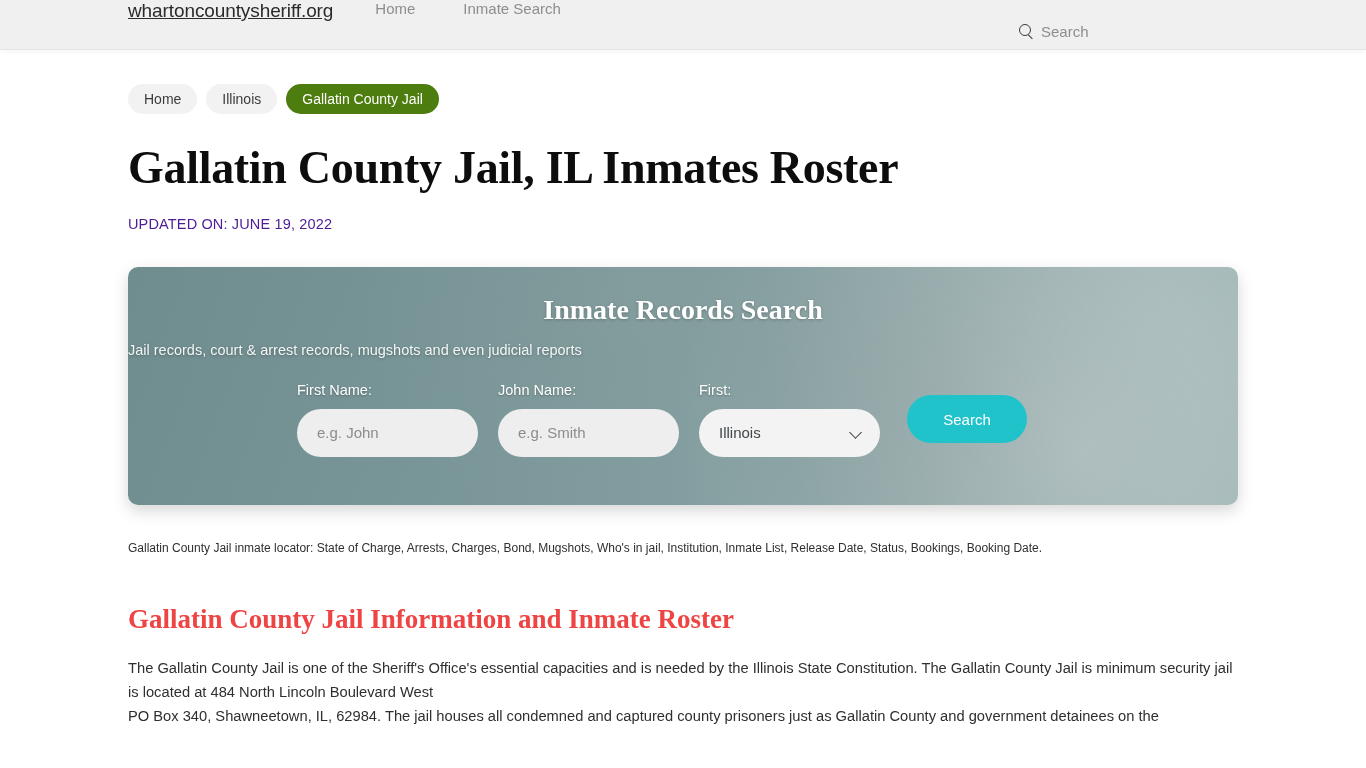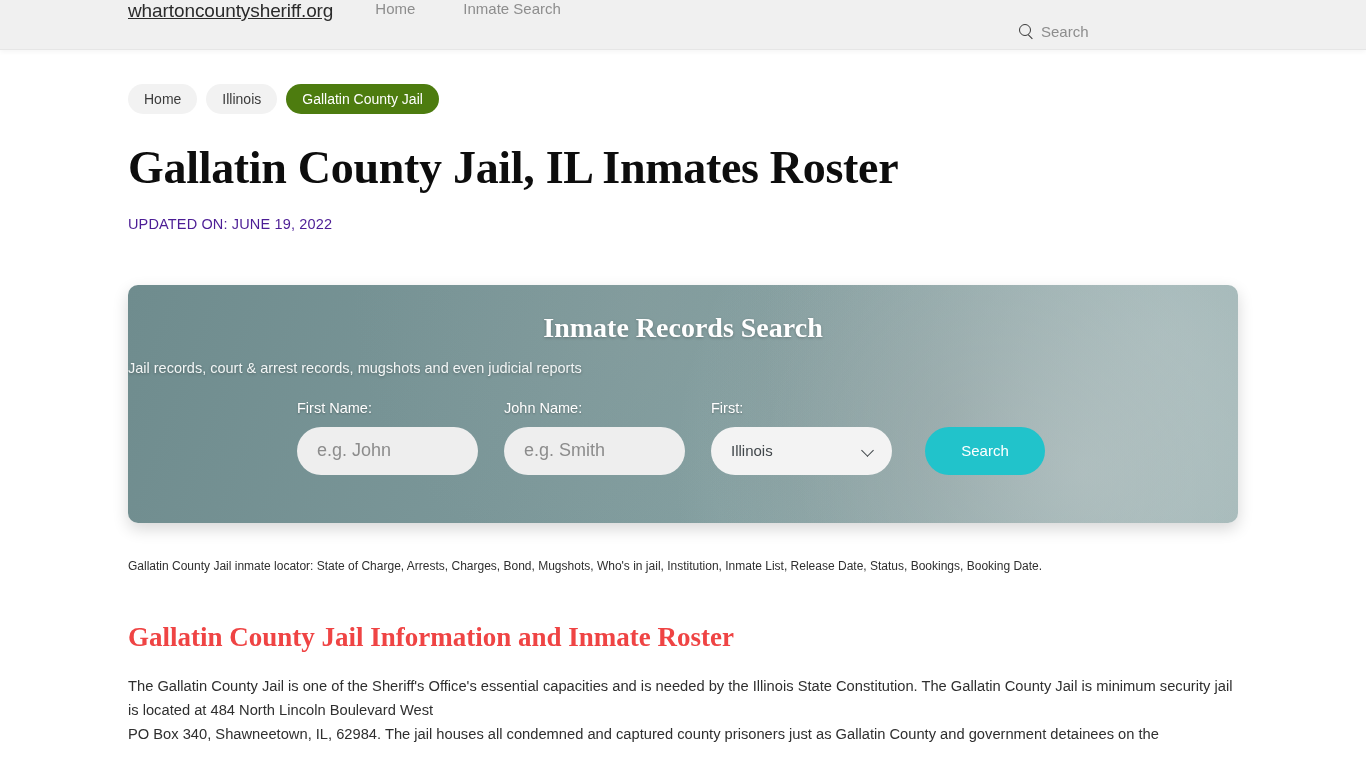--- a/index.html
+++ b/index.html
@@ -120,21 +120,21 @@
   .updated {
     margin-top: 23px;
     font-size: 14.5px;
     color: #4c1d95;
     letter-spacing: 0.15px;
   }
 
   
   .hero {
     position: relative;
-    margin-top: 53px;
+    margin-top: 35px;
     height: 238px;
     border-radius: 10px;
     overflow: hidden;
     box-shadow: 0 6px 16px rgba(0,0,0,0.16);
     background:
       radial-gradient(circle at 86% 78%, rgba(196,206,206,0.55) 0%, rgba(196,206,206,0) 42%),
       radial-gradient(circle at 93% 22%, rgba(186,200,201,0.45) 0%, rgba(186,200,201,0) 38%),
       radial-gradient(circle at 74% 55%, rgba(104,122,124,0.45) 0%, rgba(104,122,124,0) 30%),
       radial-gradient(circle at 46% 8%, rgba(142,162,162,0.35) 0%, rgba(142,162,162,0) 45%),
       linear-gradient(110deg, #6f8c8e 0%, #7b9799 38%, #86a2a3 64%, #93adad 100%);
@@ -150,43 +150,43 @@
   }
   .hero-sub {
     text-align: left;
     font-size: 14.5px;
     color: #f2f6f6;
     margin-top: 16px;
     text-shadow: 0 1px 3px rgba(0,0,0,0.3);
   }
   .hero-form {
     display: flex;
-    align-items: flex-end;
-    gap: 6px;
+    align-items: center;
+    gap: 0;
     margin-top: 24px;
     padding-left: 169px;
   }
   .field { display: flex; flex-direction: column; }
   .field + .field { margin-left: 20px; }
   .field label {
     font-size: 14.5px;
     color: #ffffff;
     margin-bottom: 11px;
     text-shadow: 0 1px 2px rgba(0,0,0,0.28);
   }
   .text-input {
     width: 181px;
     height: 48px;
     border: none;
     outline: none;
     border-radius: 24px;
     background: #eeeeee;
     padding: 3px 20px;
     font-family: "Liberation Sans", sans-serif;
-    font-size: 18px;
+    font-size: 15px;
     color: #444;
   }
   .text-input::placeholder { color: #8c8c8c; }
   .select-wrap { position: relative; width: 181px; }
   .state-select {
     width: 181px;
     height: 48px;
     border: none;
     outline: none;
     border-radius: 24px;

